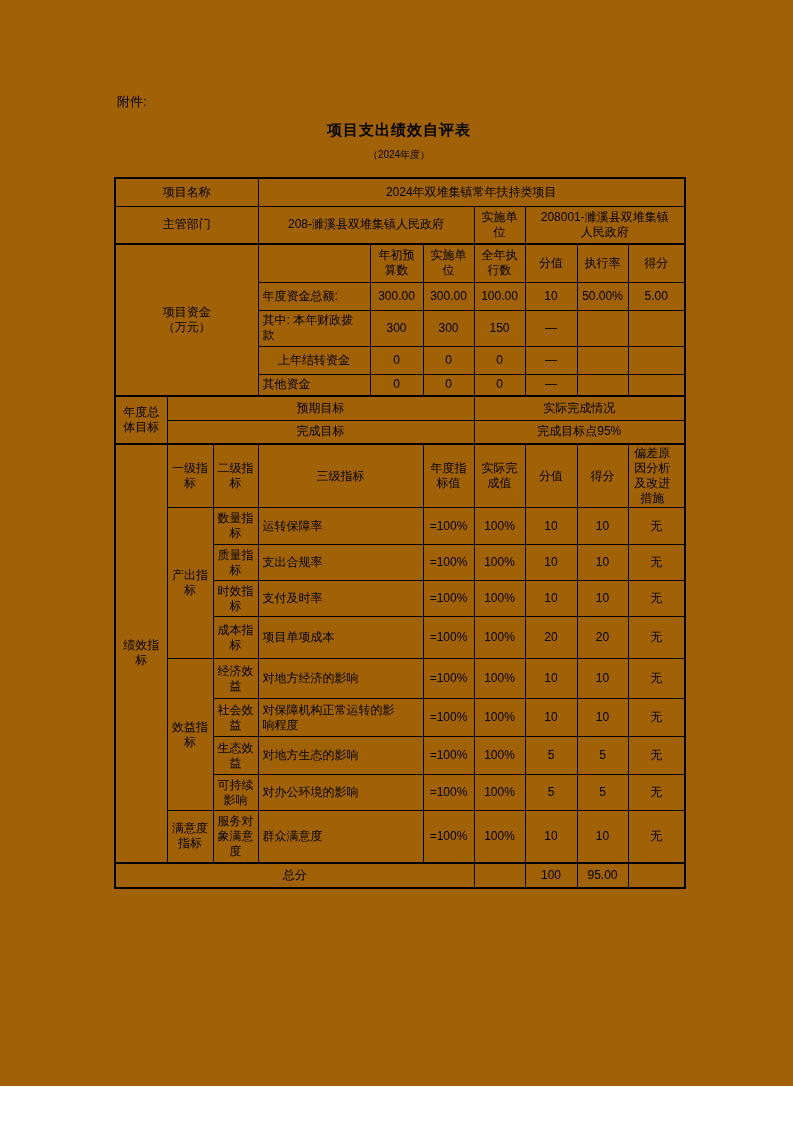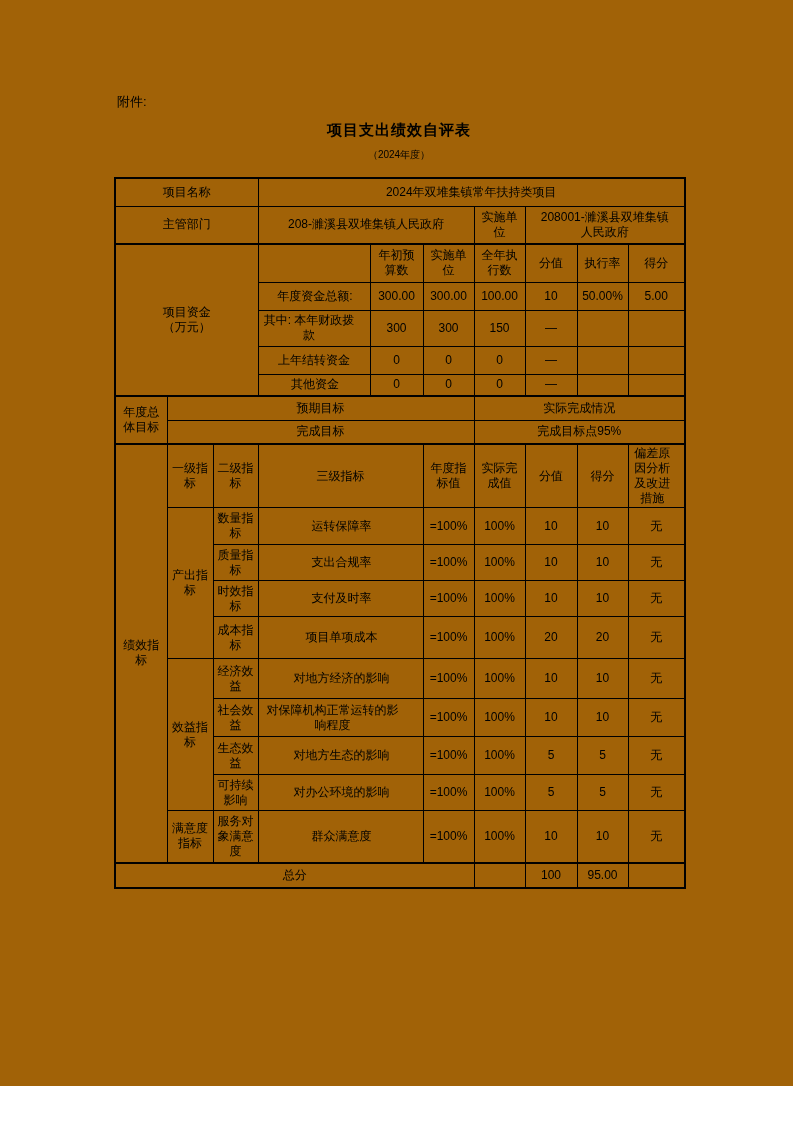--- a/index.html
+++ b/index.html
@@ -7,21 +7,21 @@
          font-family:Liberation Sans, sans-serif;color:#000;}
   .attachment{position:absolute;left:117px;top:93px;font-size:13px;}
   .doc-title{position:absolute;left:114px;top:121px;width:570px;text-align:center;
              font-size:15px;font-weight:bold;letter-spacing:1px;}
   .doc-subtitle{position:absolute;left:114px;top:148px;width:570px;text-align:center;font-size:10px;}
   .tbl-wrap{position:absolute;left:114px;top:177px;border-radius:24px;}
   table{border-collapse:collapse;table-layout:fixed;width:570px;border:2px solid #000;}
   td{border:1px solid #000;font-size:12px;line-height:15px;text-align:center;
      vertical-align:middle;padding:1px 2px;overflow:hidden;word-break:break-all;}
   tr.bt2 > td{border-top-width:2px;}
-  .tal{text-align:center;padding-left:4px;}
+  .tal{text-align:left;padding-left:4px;}
   .pad-h6{padding-left:6px;padding-right:6px;}
   .pad-h8{padding-left:0;padding-right:8px;margin-left:7px;}
   .pad-r14{padding-right:14px;margin-left:12px;}
   .pad-r20{padding-right:20px;margin-left:32px;}
   .pad-impl{padding-left:12px;padding-right:12px;margin-left:8px;}
   .r1{height:28px}.r2{height:38px}.r3{height:38px}.r4{height:28px}.r5{height:36px}
   .r6{height:28px}.r7{height:22px}.r8{height:24px}.r9{height:24px}.r10{height:62px}
   .r11{height:37px}.r12{height:36px}.r13{height:36px}.r14{height:42px}.r15{height:40px}
   .r16{height:38px}.r17{height:38px}.r18{height:36px}.r19{height:52px}.r20{height:25px}
 </style>

